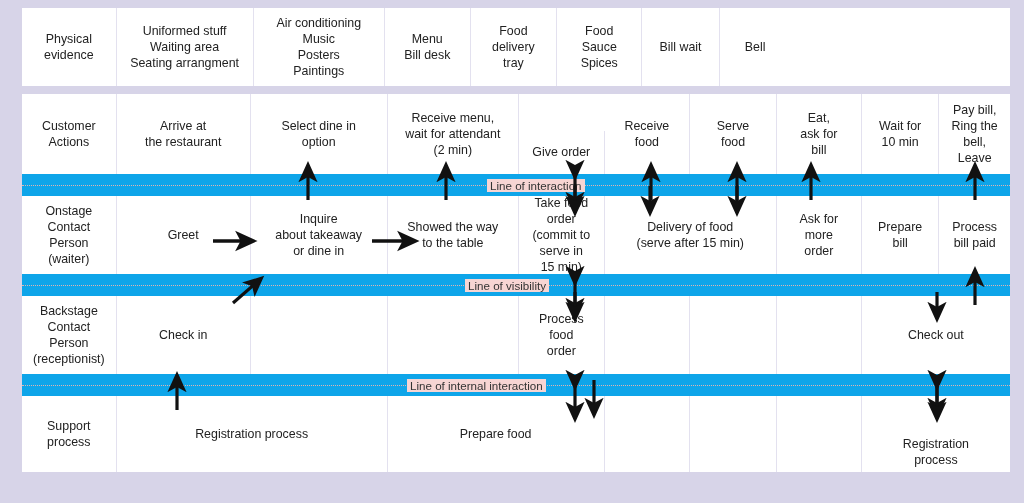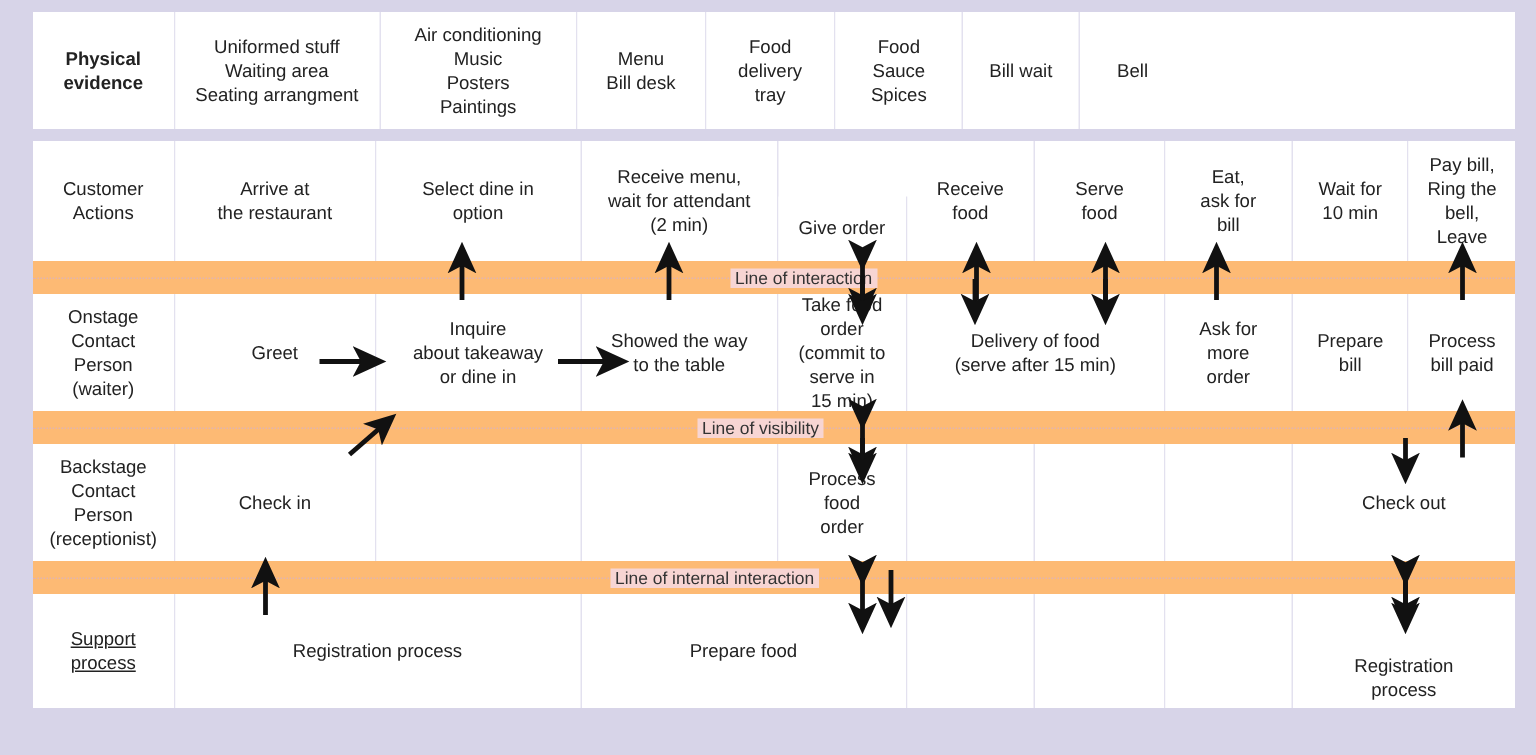--- a/index.html
+++ b/index.html
@@ -38,21 +38,21 @@
     min-width:0;
   }
   .cell:last-child{border-right:none;}
   .cell.empty{color:transparent;}
 
   
   .band{
     position:relative;
     width:100%;
     height:22px;
-    background:#fdba74;
+    background:#0ea5e9;
     display:flex;
     align-items:center;
     box-sizing:border-box;
     text-decoration:underline;
   }
   .band .dots{
     position:absolute;
     left:0;right:0;top:50%;
     height:0;
     border-top:1.5px dotted #e0b3b0;
@@ -75,21 +75,21 @@
     pointer-events:none;
   }
   .rowwrap{position:relative;width:100%;}
 </style>
 </head>
 <body>
 
 <div class="blueprint">
 
   <div class="row" id="row-pe" style="height:78px;">
-      <div class="cell" style="flex: 0 0 9.58%; width: 9.58%; font-weight: bold;">
+      <div class="cell" style="flex: 0 0 9.58%; width: 9.58%;">
         <span>Physical<br>evidence</span>
       </div>
       <div class="cell" style="flex: 0 0 13.86%; width: 13.86%;">
         <span>Uniformed stuff<br>Waiting area<br>Seating arrangment</span>
       </div>
       <div class="cell" style="flex: 0 0 13.3%; width: 13.3%;">
         <span>Air conditioning<br>Music<br>Posters<br>Paintings</span>
       </div>
       <div class="cell" style="flex: 0 0 8.67%; width: 8.67%;">
         <span>Menu<br>Bill desk</span>
@@ -219,21 +219,21 @@
       </div>
   </div>
 
   <div class="band" id="band-internal">
     <div class="dots"></div>
     <div class="band-label" style="left:385px;">Line of internal interaction</div>
   </div>
 
   <div class="rowwrap">
     <div class="row" id="row-sp" style="height:76px;">
-        <div class="cell" style="flex: 0 0 9.58%; width: 9.58%; text-decoration: underline;">
+        <div class="cell" style="flex: 0 0 9.58%; width: 9.58%;">
           <span>Support<br>process</span>
         </div>
         <div class="cell" style="flex: 0 0 27.43%; width: 27.43%;">
           <span>Registration process</span>
         </div>
         <div class="cell" style="flex: 0 0 21.96%; width: 21.96%;">
           <span>Prepare food</span>
         </div>
         <div class="cell empty" style="flex: 0 0 8.67%; width: 8.67%;">
           <span></span>

